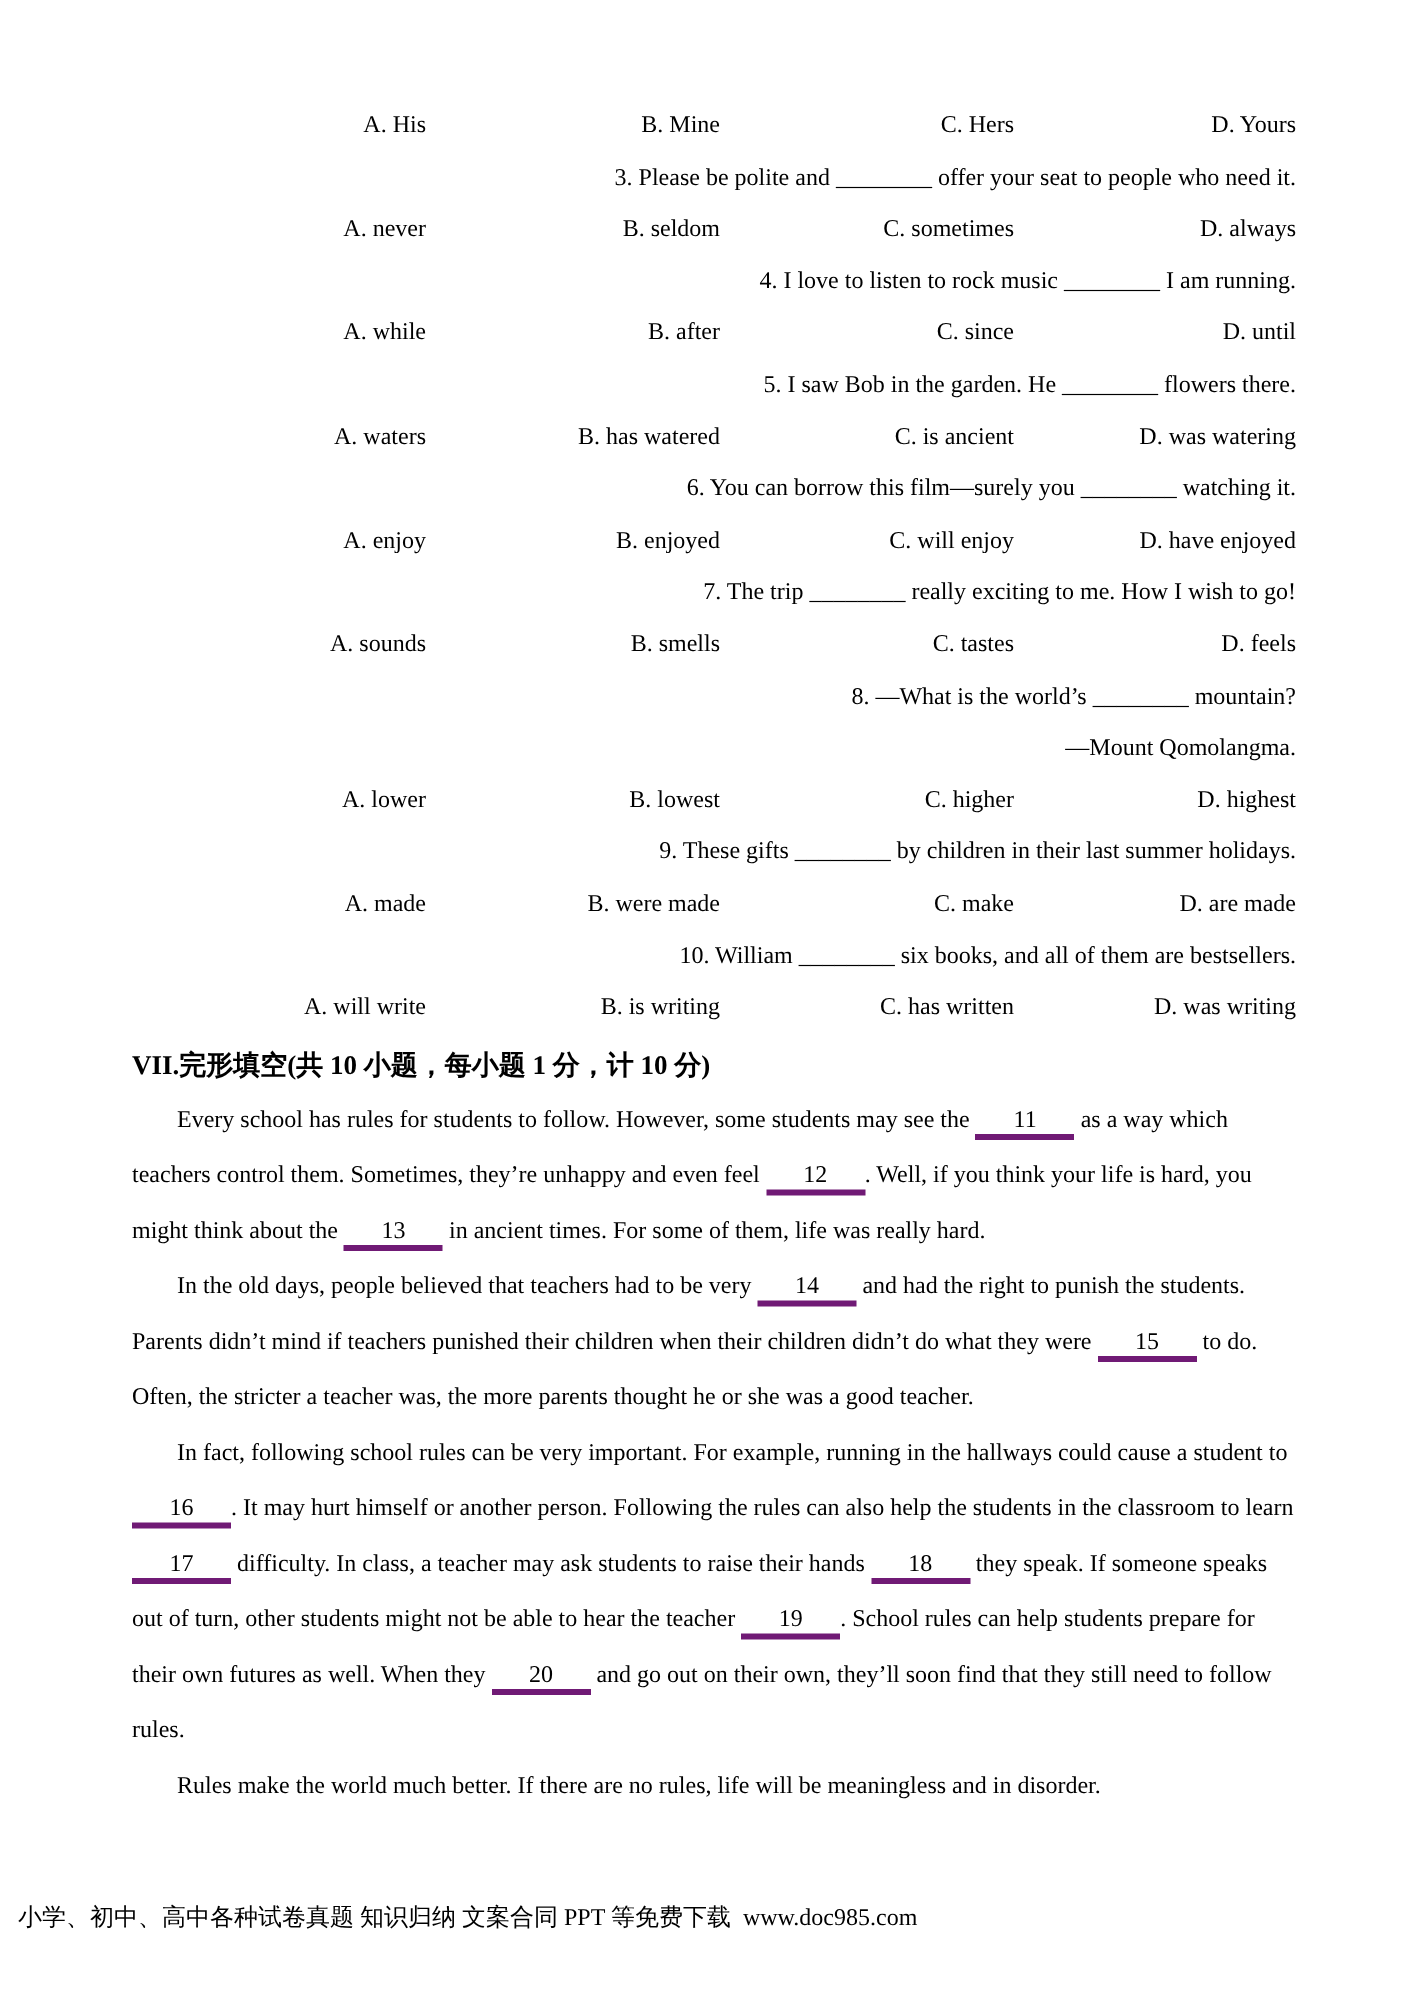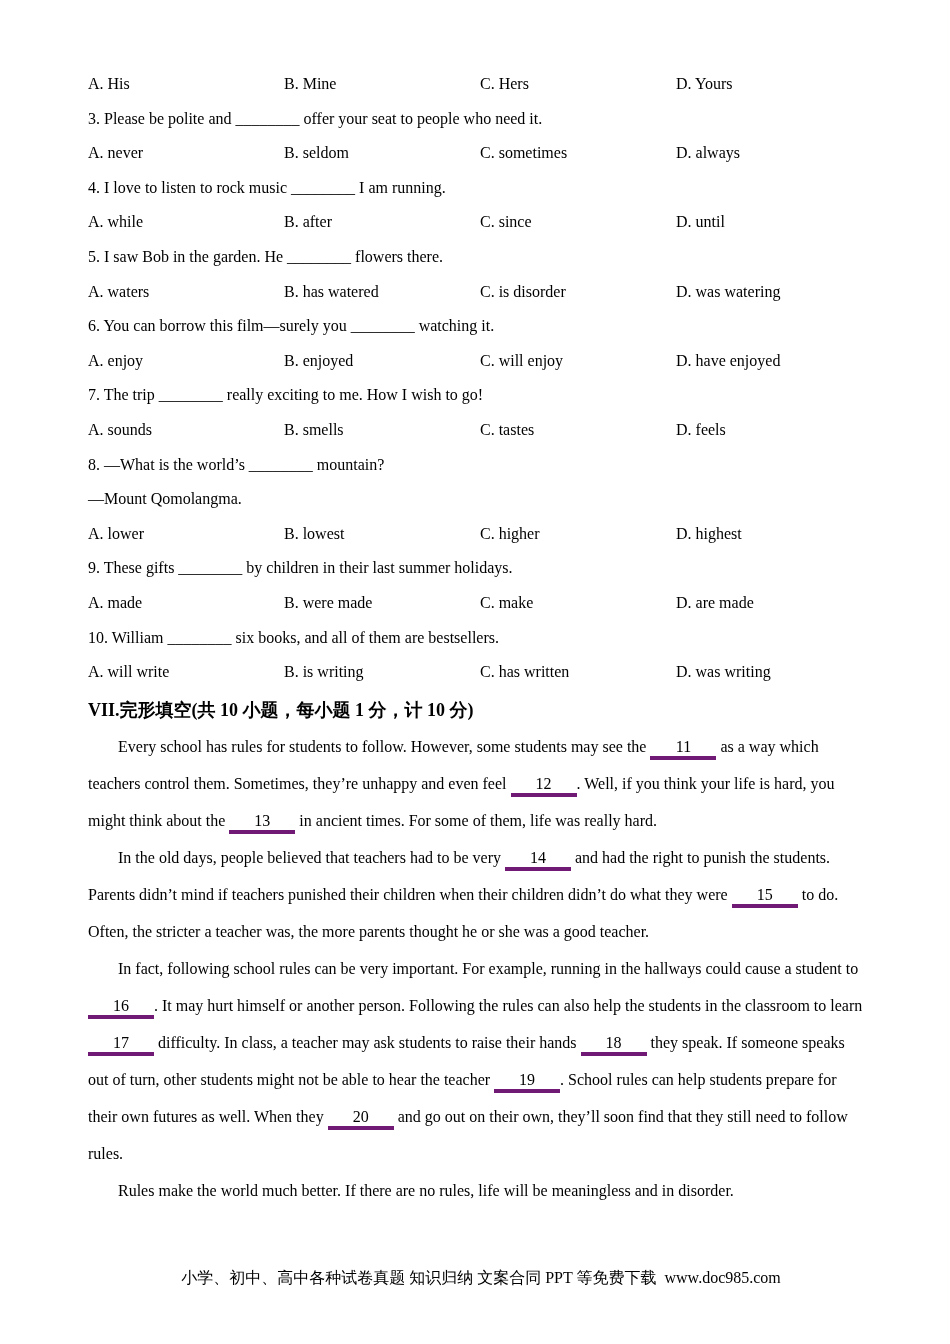--- a/index.html
+++ b/index.html
@@ -20,20 +20,21 @@
   .content {
     position: absolute;
     left: 88px;
     top: 0;
     width: 776px;
   }
   
   .mc {
     padding-top: 67px;
     line-height: 34.6px;
+    text-align: right;
   }
   .question-line {
     white-space: pre-wrap;
   }
   .options-row {
     display: grid;
     grid-template-columns: 196px 196px 196px 1fr;
   }
   .option {
     white-space: nowrap;
@@ -61,21 +62,21 @@
     text-indent: 0;
     line-height: 19px;
     padding: 0 2px;
   }
   
   .footer {
     position: absolute;
     left: 0;
     right: 0;
     top: 1268px;
-    text-align: center;
+    text-align: left;
     font-size: 16px;
     white-space: pre-wrap;
     margin-left: 12px;
   }
 </style>
 </head>
 <body>
 
 <div class="page">
   <div class="content">
@@ -98,21 +99,21 @@
         <div class="options-row">
           <div class="option">A. while</div>
           <div class="option">B. after</div>
           <div class="option">C. since</div>
           <div class="option">D. until</div>
         </div>
         <div class="question-line">5. I saw Bob in the garden. He ________ flowers there.</div>
         <div class="options-row">
           <div class="option">A. waters</div>
           <div class="option">B. has watered</div>
-          <div class="option">C. is disorder</div>
+          <div class="option">C. is ancient</div>
           <div class="option">D. was watering</div>
         </div>
         <div class="question-line">6. You can borrow this film—surely you ________ watching it.</div>
         <div class="options-row">
           <div class="option">A. enjoy</div>
           <div class="option">B. enjoyed</div>
           <div class="option">C. will enjoy</div>
           <div class="option">D. have enjoyed</div>
         </div>
         <div class="question-line">7. The trip ________ really exciting to me. How I wish to go!</div>

